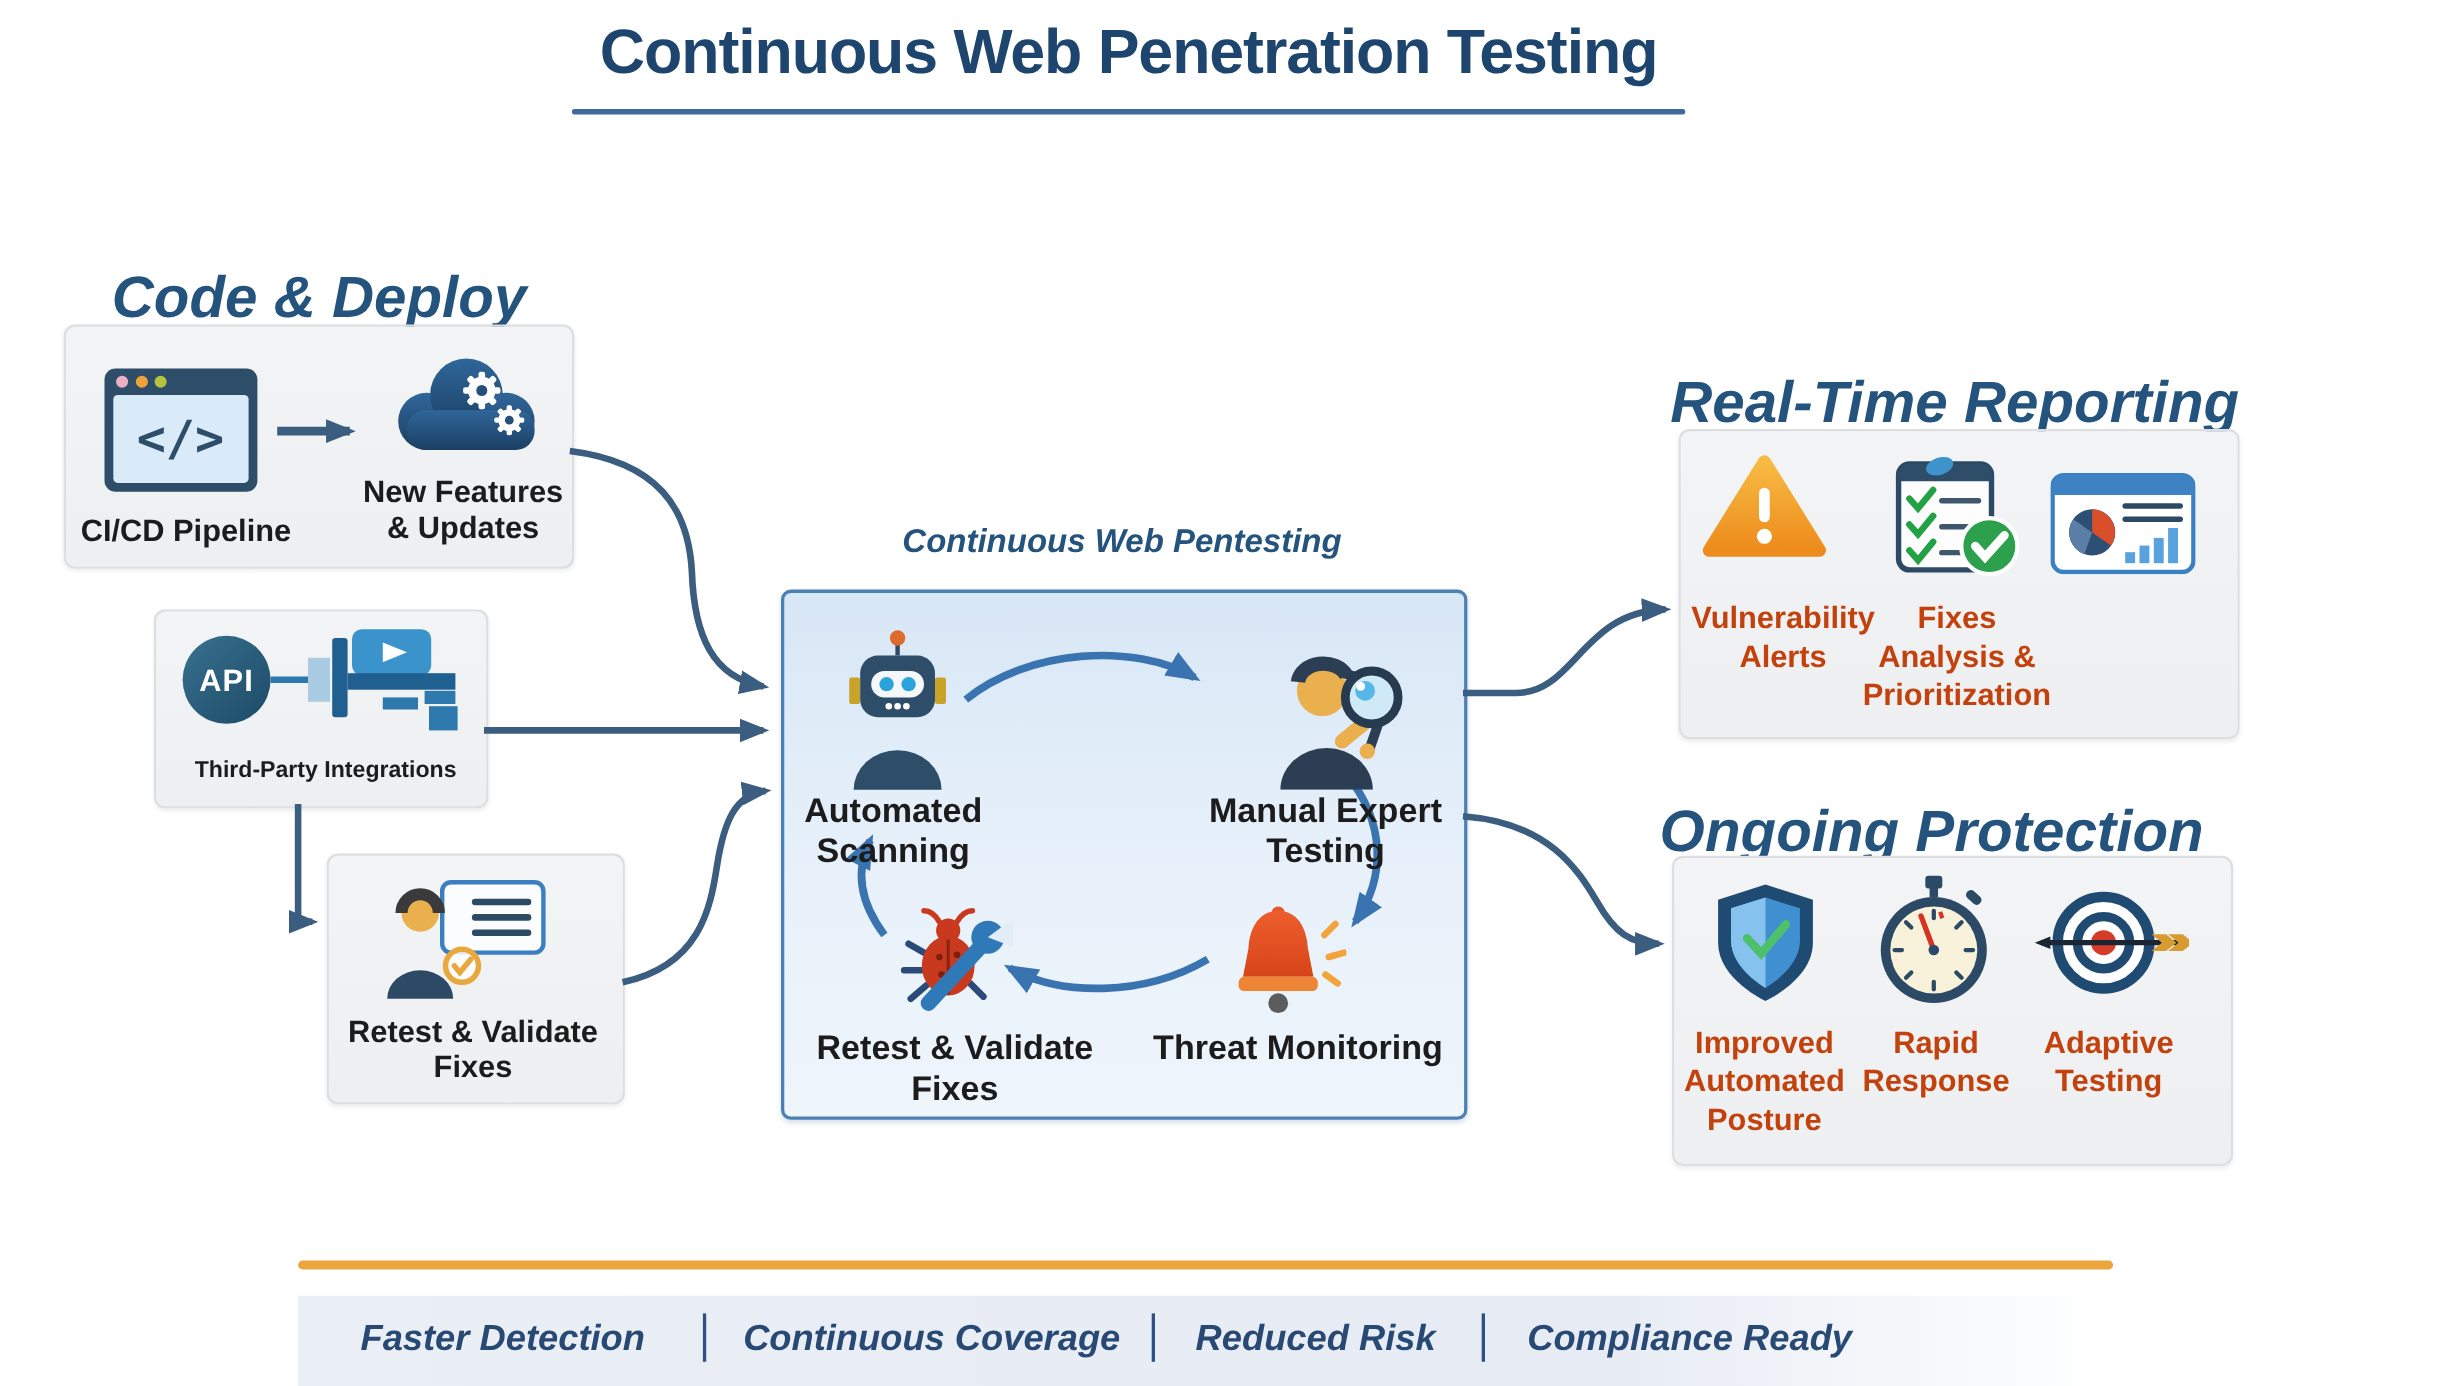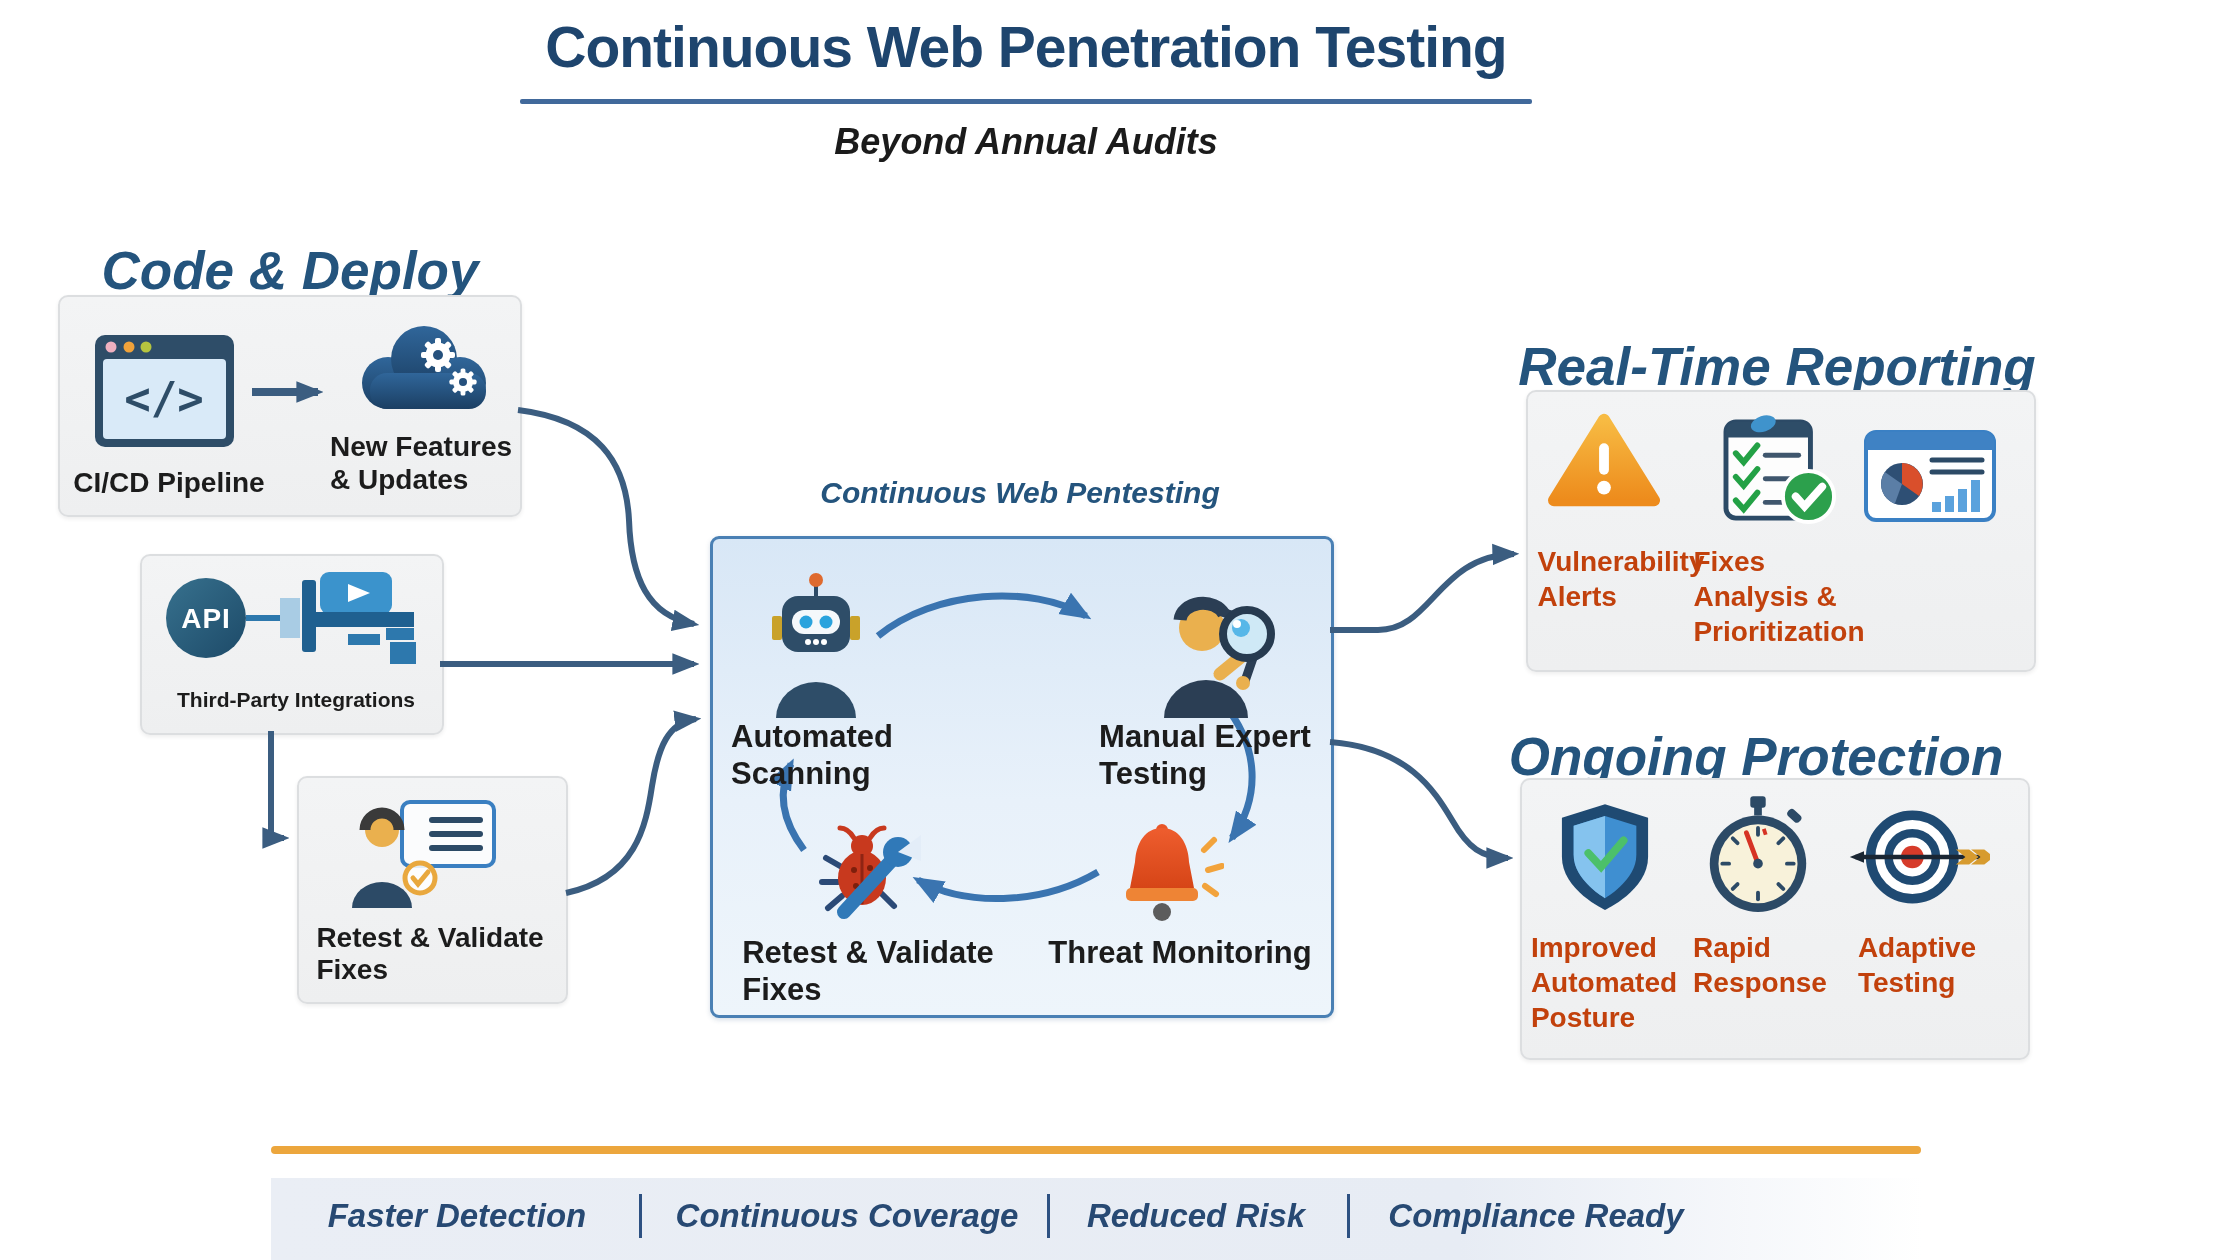--- a/index.html
+++ b/index.html
@@ -1,19 +1,19 @@
 <!DOCTYPE html>
 <html><head>
 <meta charset="utf-8">
 <style>
   html,body{margin:0;padding:0;background:#fff;}
   .canvas{position:relative;width:2240px;height:1260px;background:#ffffff;overflow:hidden;
           font-family:"Liberation Sans",sans-serif;}
   .abs{position:absolute;}
-  .ctr{transform:translateX(-50%);}
+  .ctr{transform:translateX(-50%);text-align:center;}
   .title{font-size:57px;font-weight:bold;color:#1e456e;letter-spacing:-1px;white-space:nowrap;}
   .subtitle{font-size:36px;font-weight:bold;font-style:italic;color:#1b1b1b;white-space:nowrap;}
   .rule{background:#41699b;height:5px;border-radius:2px;}
   .sec-h{font-weight:bold;font-style:italic;color:#24547d;font-size:53px;white-space:nowrap;}
   .gbox{background:linear-gradient(180deg,#f3f4f5 0%,#eeeff0 100%);border:2px solid #dcdee0;
         border-radius:10px;box-shadow:0 2px 4px rgba(0,0,0,0.07);}
   .cbox{background:linear-gradient(180deg,#d8e7f6 0%,#e8f1fa 55%,#eef5fb 100%);
         border:3px solid #4a80b4;border-radius:9px;box-shadow:0 2px 5px rgba(40,80,120,0.18);}
   .lbl{font-weight:bold;color:#1c1c1c;font-size:28px;line-height:33px;white-space:nowrap;}
   .lblc{font-weight:bold;color:#1c1c1c;font-size:31px;line-height:37px;white-space:nowrap;}
@@ -25,21 +25,20 @@
   .footer-sep{position:absolute;top:16px;width:3px;height:44px;background:#2d5182;}
   svg{display:block;}
 </style>
 </head>
 <body>
 
 <div class="canvas">
 
   <div class="abs ctr title" style="left:1026px;top:14px;">Continuous Web Penetration Testing</div>
   <div class="abs rule" style="left:520px;top:99px;width:1012px;"></div>
-  <div class="abs ctr subtitle" style="left:1026px;top:121px;">Beyond Annual Audits</div>
 
   <div class="abs ctr sec-h" style="left:290px;top:240px;">Code &amp; Deploy</div>
   <div class="abs ctr sec-h" style="left:1020px;top:476px;font-size:30px;">Continuous Web Pentesting</div>
   <div class="abs ctr sec-h" style="left:1777px;top:336px;">Real-Time Reporting</div>
   <div class="abs ctr sec-h" style="left:1756px;top:726px;">Ongoing Protection</div>
 
   <div class="abs gbox" style="left:58px;top:295px;width:460px;height:218px;"></div>
   <div class="abs gbox" style="left:140px;top:554px;width:300px;height:177px;"></div>
   <div class="abs gbox" style="left:297px;top:776px;width:267px;height:224px;"></div>
   <div class="abs cbox" style="left:710px;top:536px;width:618px;height:476px;"></div>

